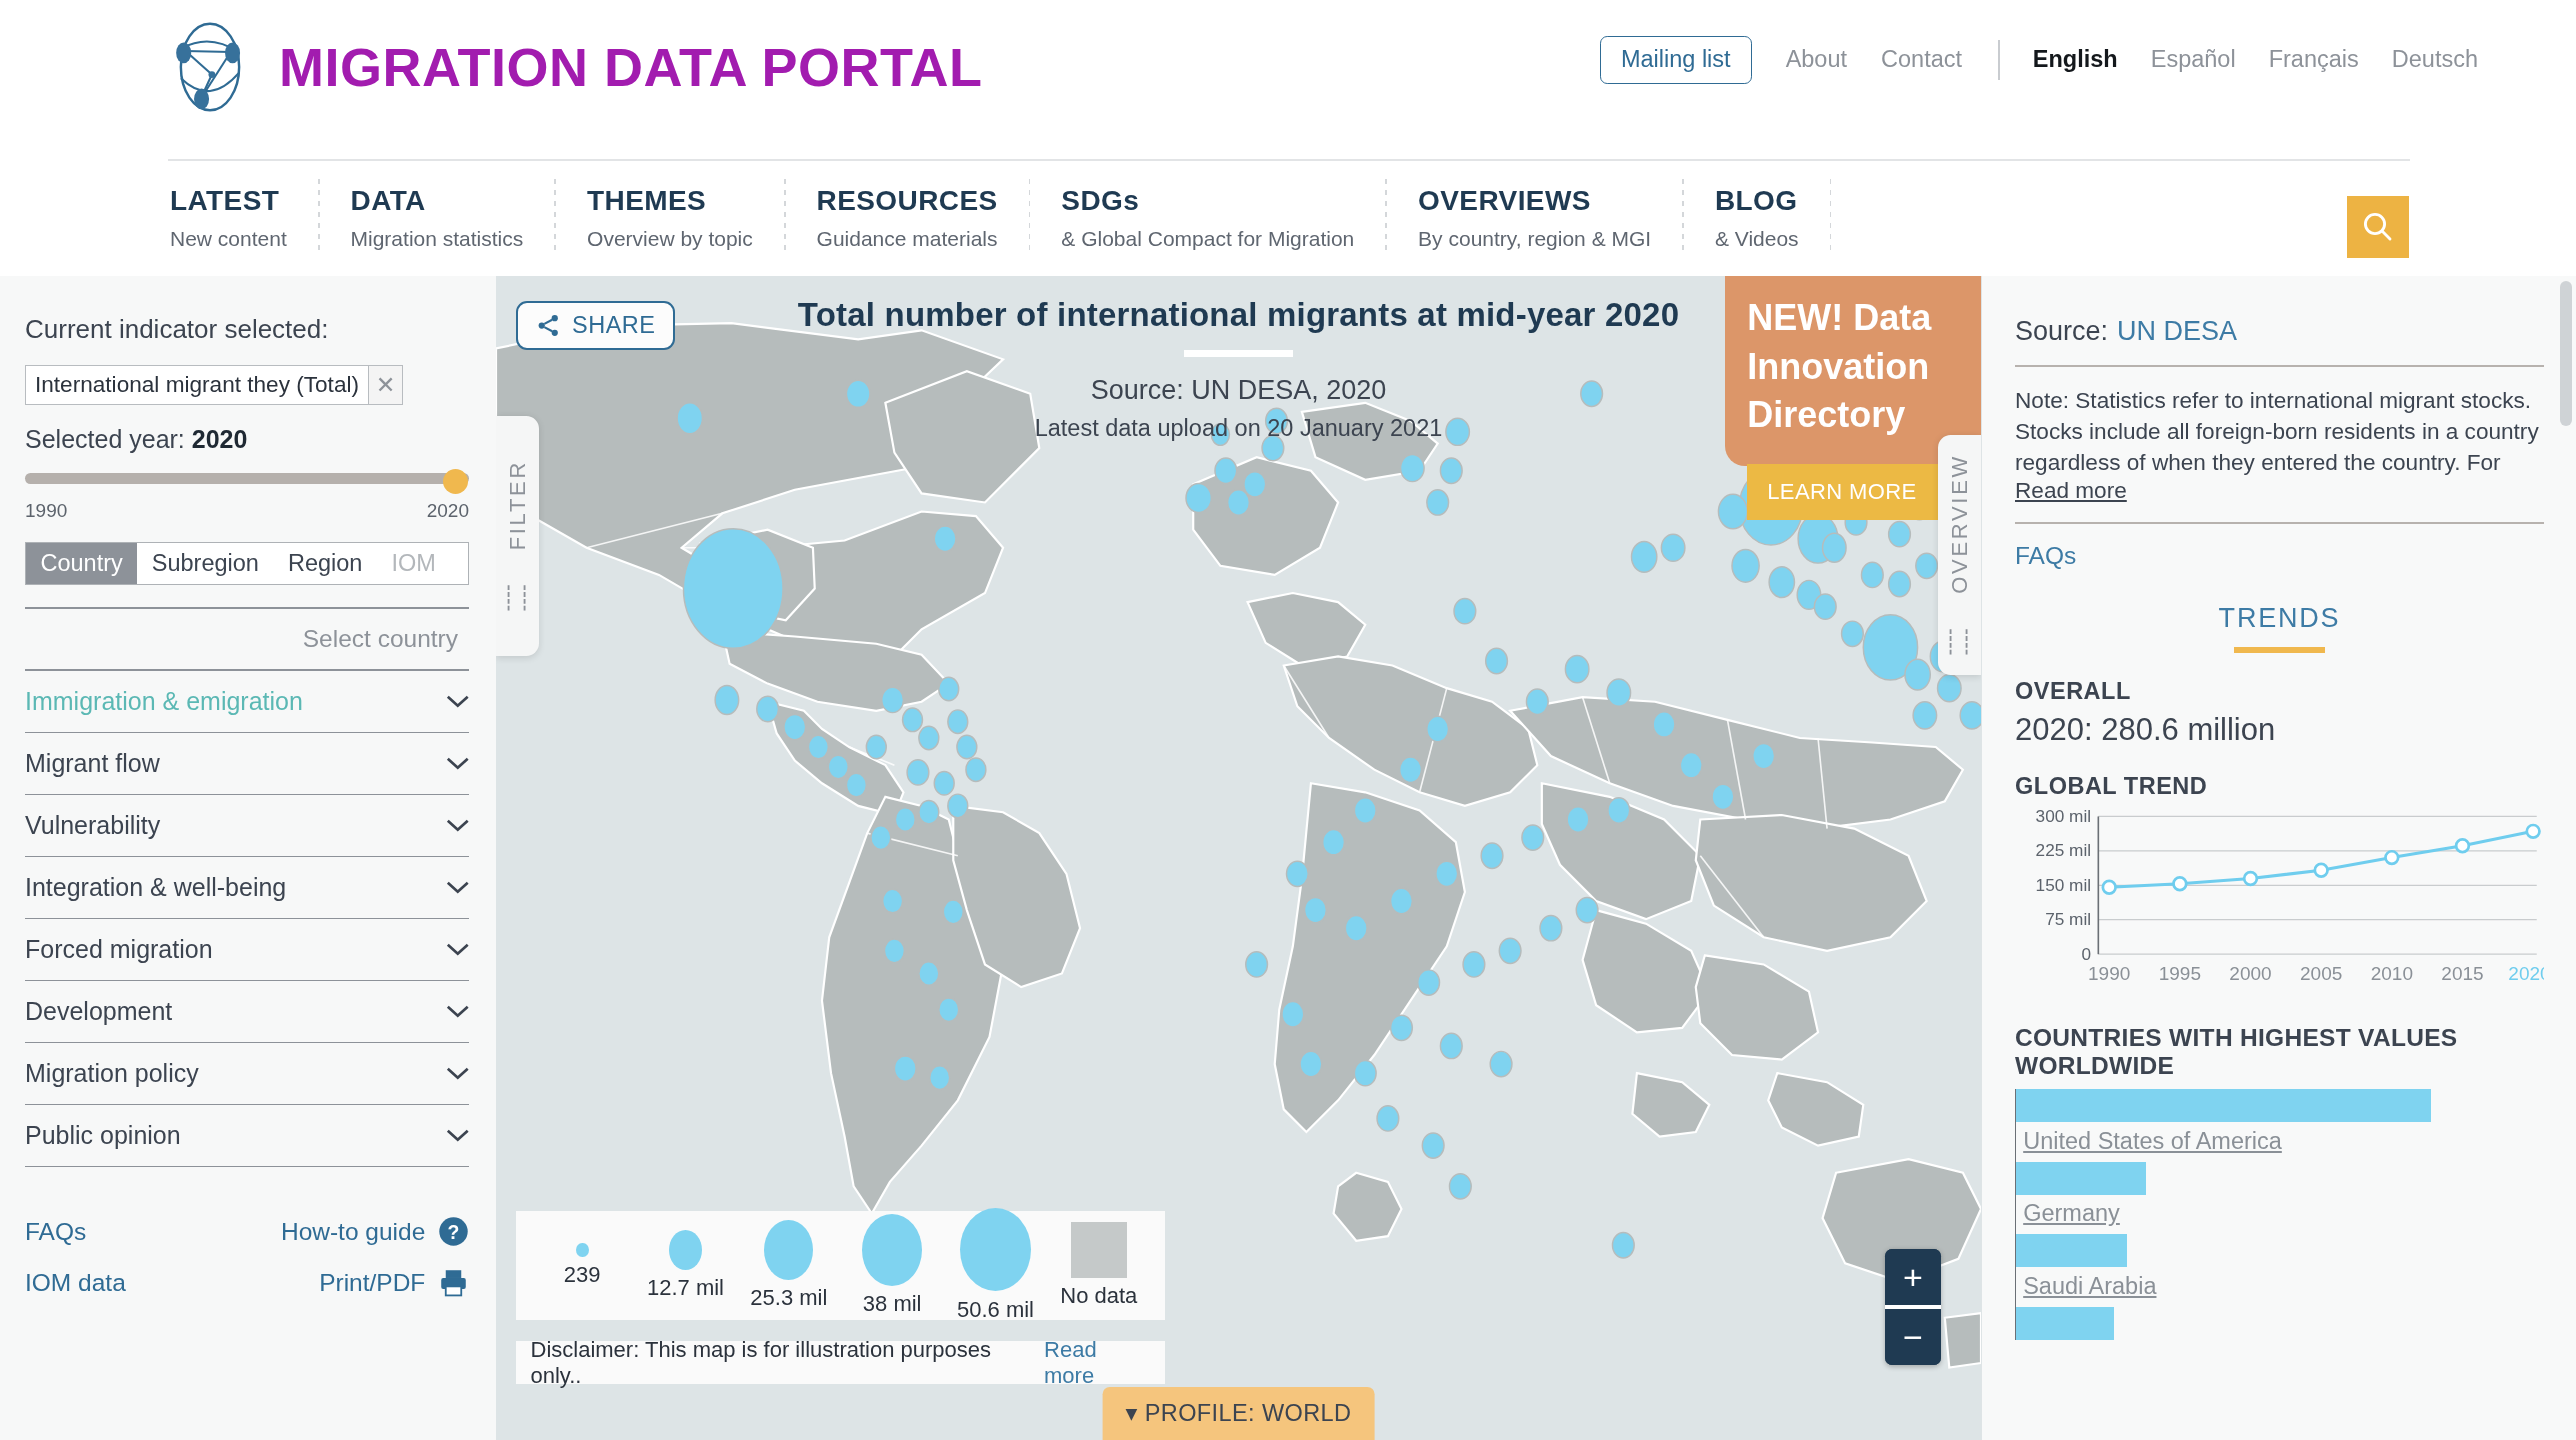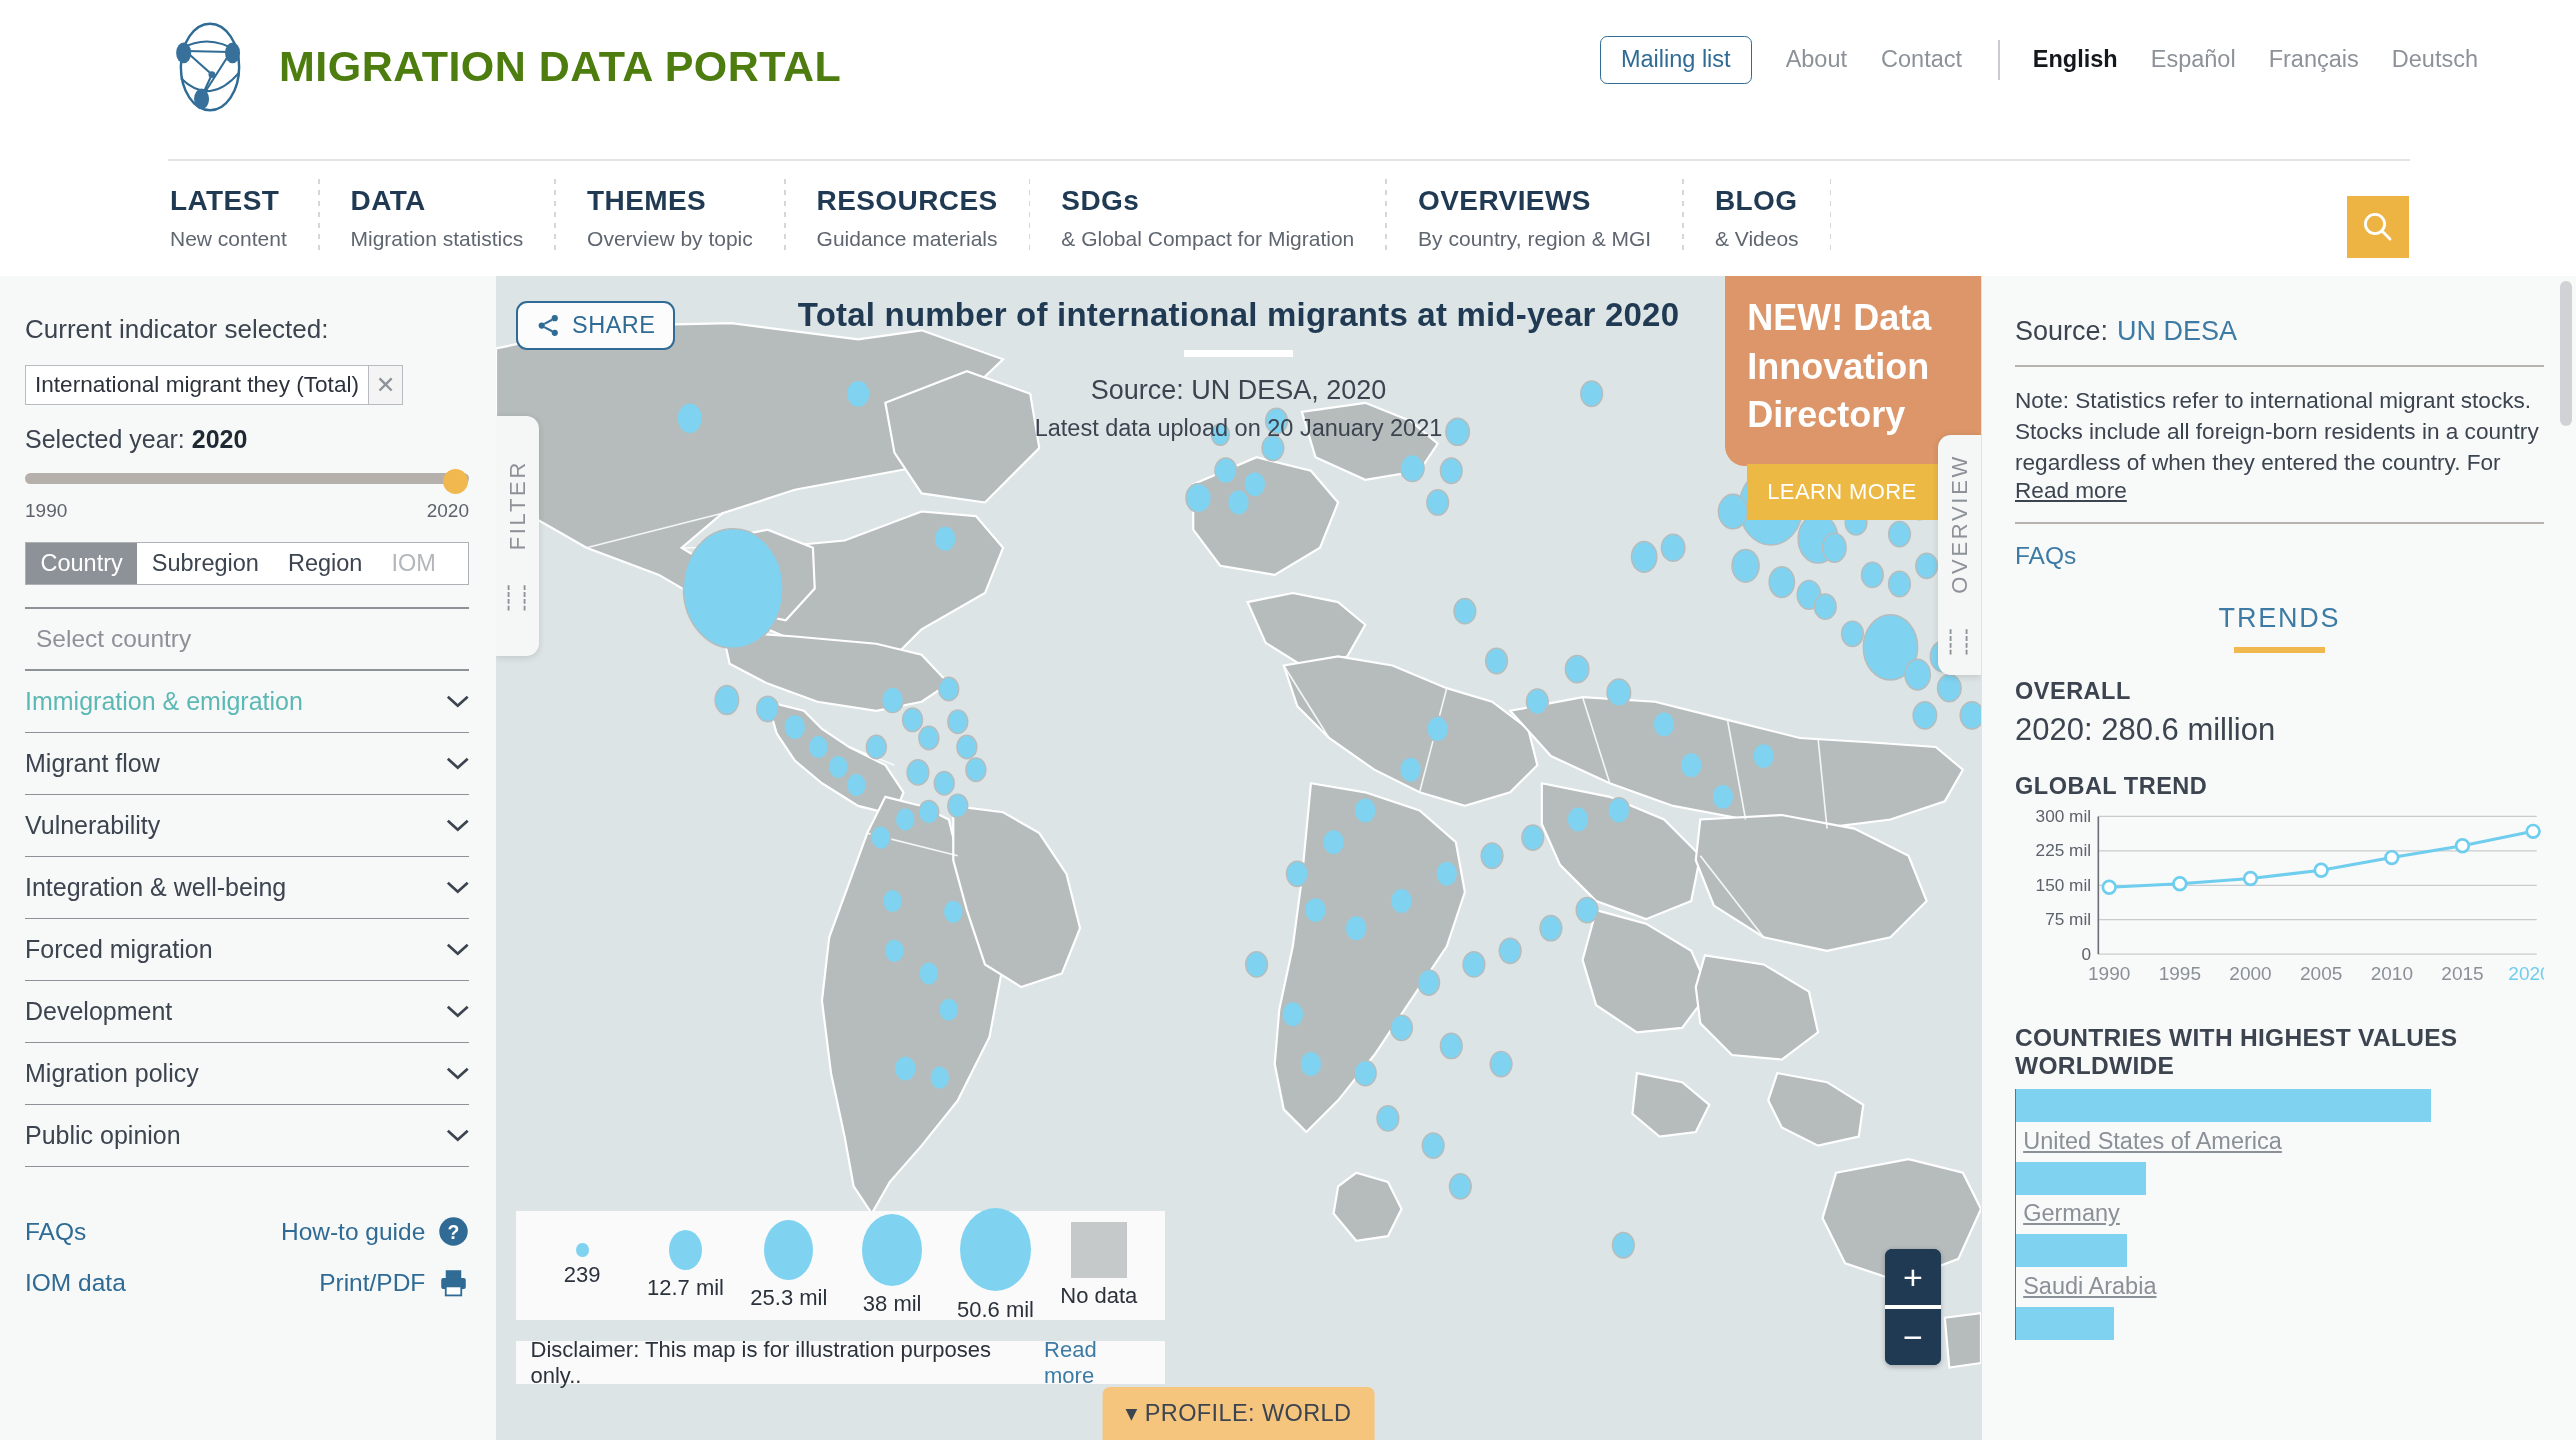--- a/index.html
+++ b/index.html
@@ -11,21 +11,21 @@
 
   
   #header {
     position: absolute; left: 0; top: 0; width: 2576px; height: 161px;
     background: #ffffff;
   }
   #brand { position: absolute; left: 163px; top: 20px; display: flex; align-items: center; gap: 22px; }
   #logo-mark { width: 94px; height: 94px; }
   .brand-text { display: flex; flex-direction: column; justify-content: center; }
   #brand-title {
-    font-size: 43px; font-weight: bold; color: #4d7c0f; letter-spacing: 0.5px; line-height: 1.05;
+    font-size: 54px; font-weight: bold; color: #a21caf; letter-spacing: 0.5px; line-height: 1.05;
   }
   #brand-tagline { font-size: 27px; color: #3d7ba5; margin-top: 5.4px; }
 
   #top-right-nav {
     position: absolute; right: 98px; top: 36px;
     display: flex; align-items: center; gap: 0px;
   }
   #mailing-list-btn {
     border: 1.8px solid #2f6b94; border-radius: 7.2px;
     color: #2f6b94; font-size: 23.5px; padding: 11px 20px;
@@ -111,21 +111,21 @@
   }
   .scope-tab {
     flex: 0 0 auto; display: flex; align-items: center; justify-content: center;
     font-size: 23.5px; color: #3c4450; cursor: pointer; padding: 0 14.5px;
   }
   .scope-tab.active { background: #8d9299; color: #ffffff; }
   .scope-tab.disabled { color: #b3b7bb; }
 
   #select-country-box {
     margin-top: 22px; border-top: 2.7px solid #8d9299; border-bottom: 2.7px solid #8d9299;
-    padding: 16.3px 11px; width: 444px;
+    padding: 16.3px 11px; width: 444px; text-align: right;
   }
   #select-country-placeholder { font-size: 24.5px; color: #8d9299; }
 
   .accordion-row {
     width: 444px; height: 62px; display: flex; align-items: center;
     justify-content: space-between; border-bottom: 1.8px solid #8d9299; cursor: pointer;
   }
   .accordion-row .acc-label { font-size: 25px; color: #3c4450; }
   .accordion-row.active .acc-label { color: #5bb8b4; }
   .chev { width: 23.5px; height: 14.5px; }

